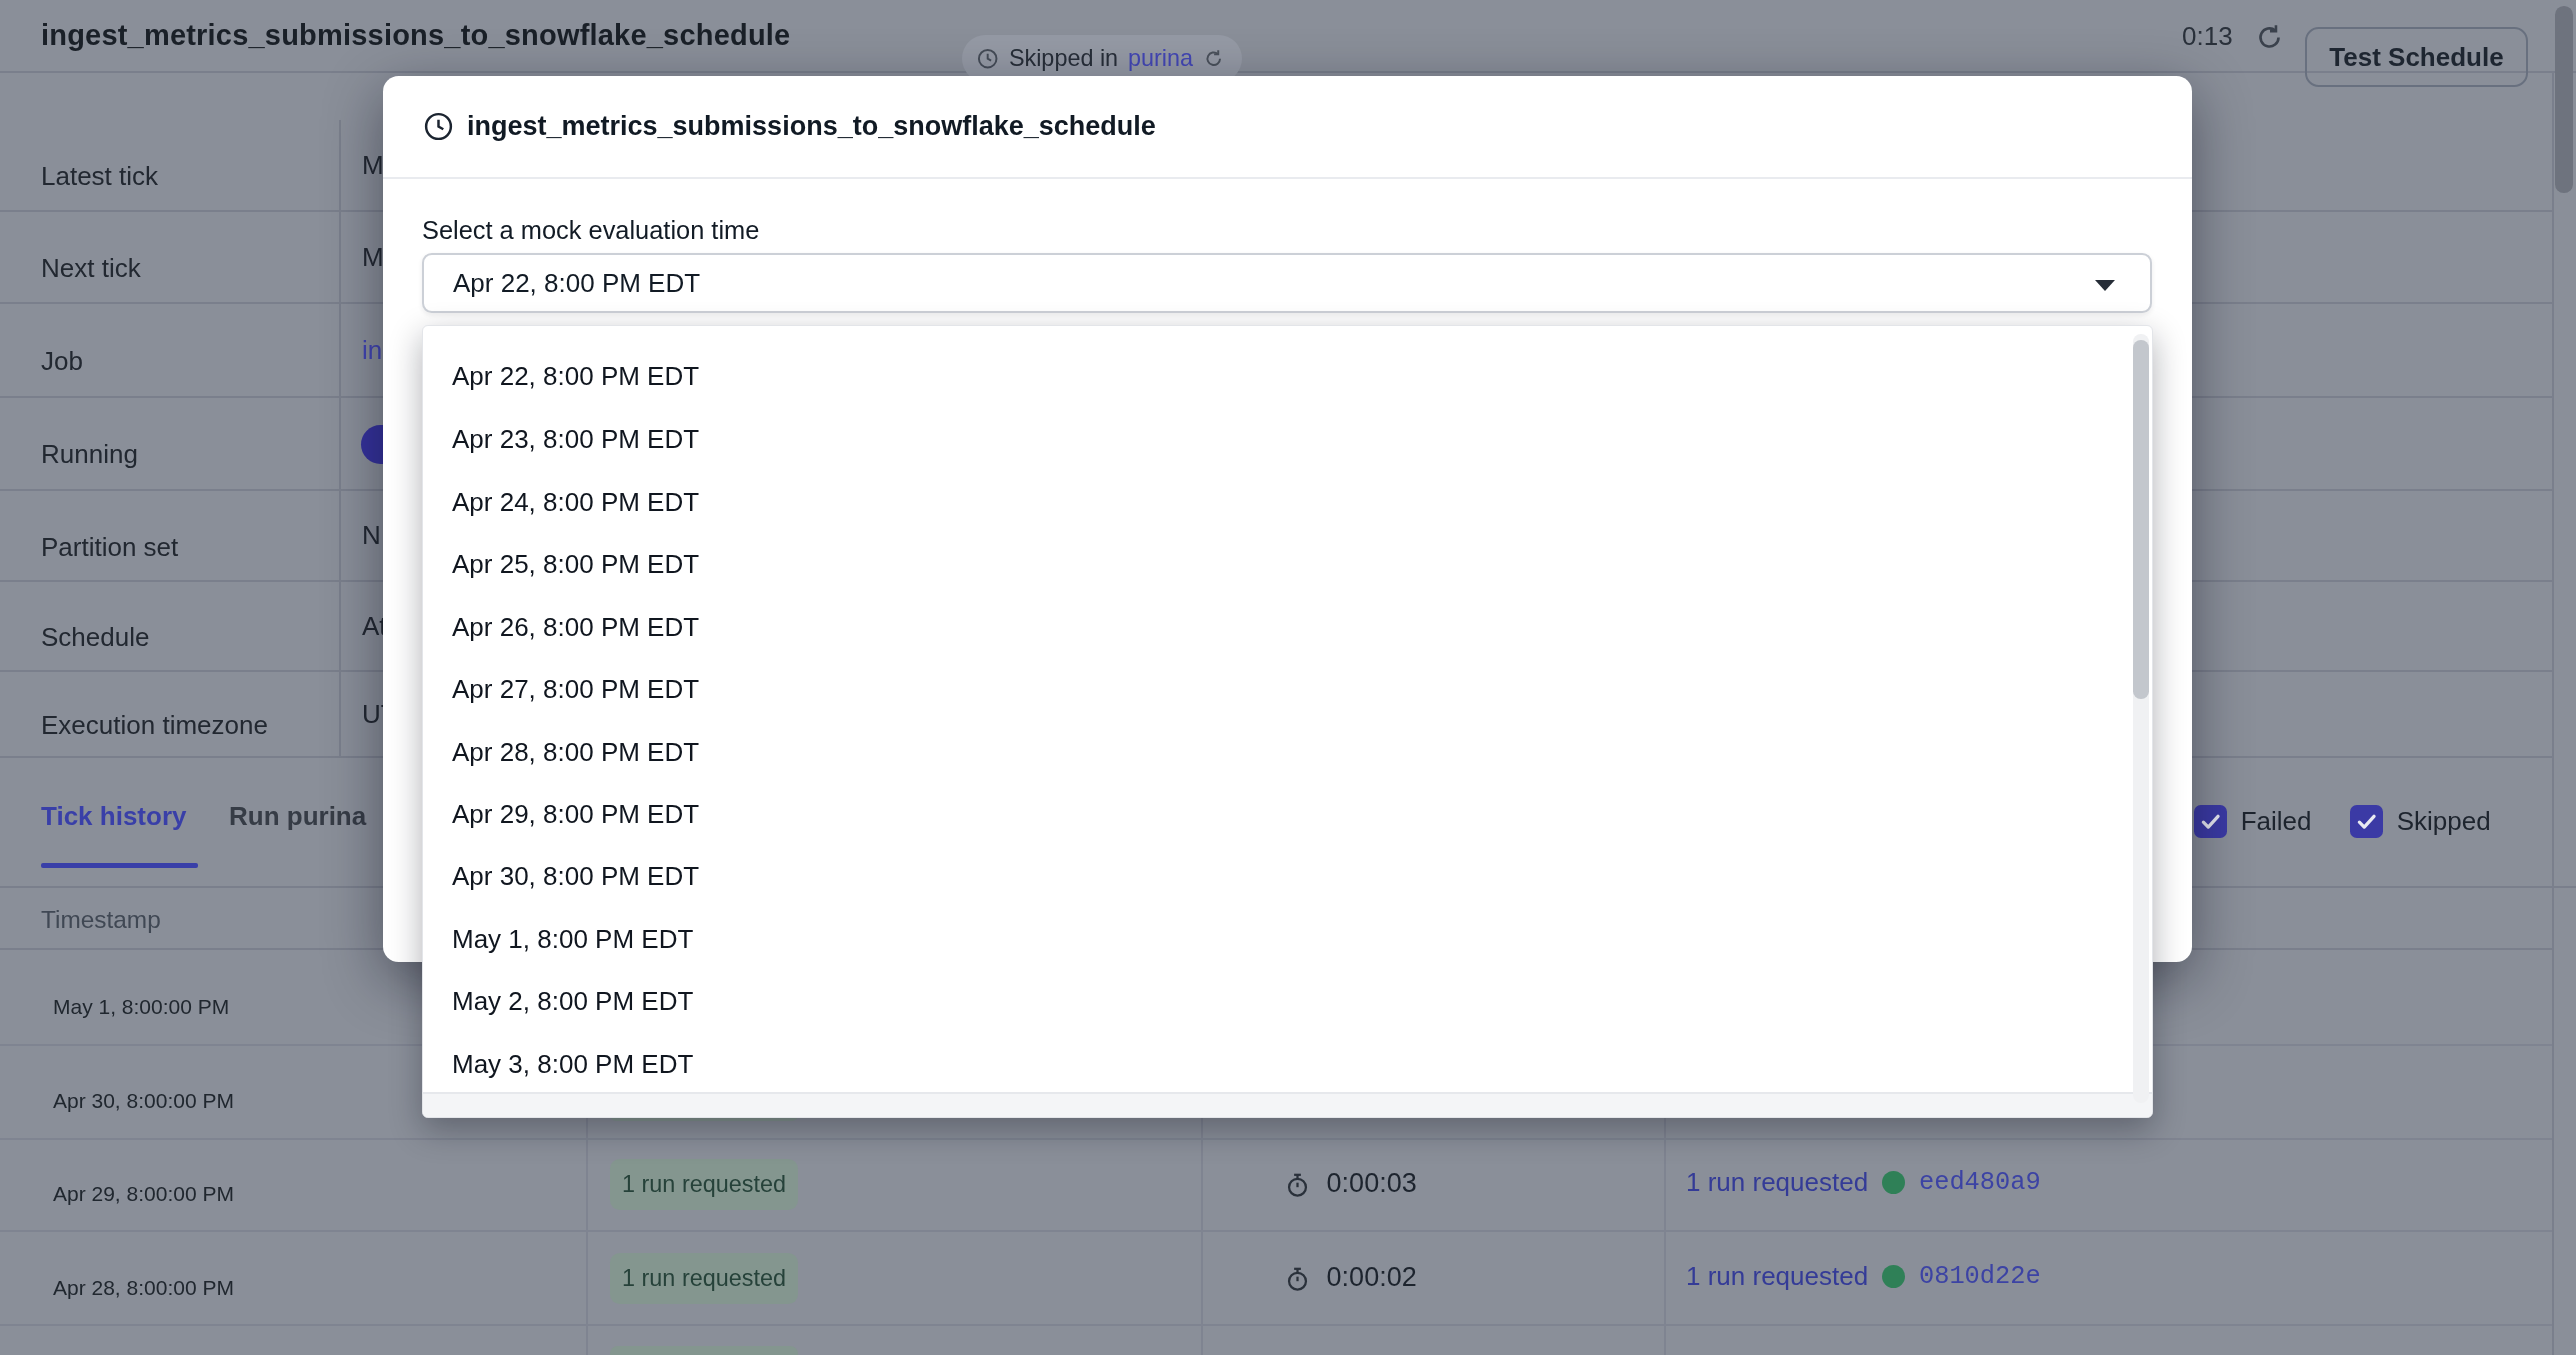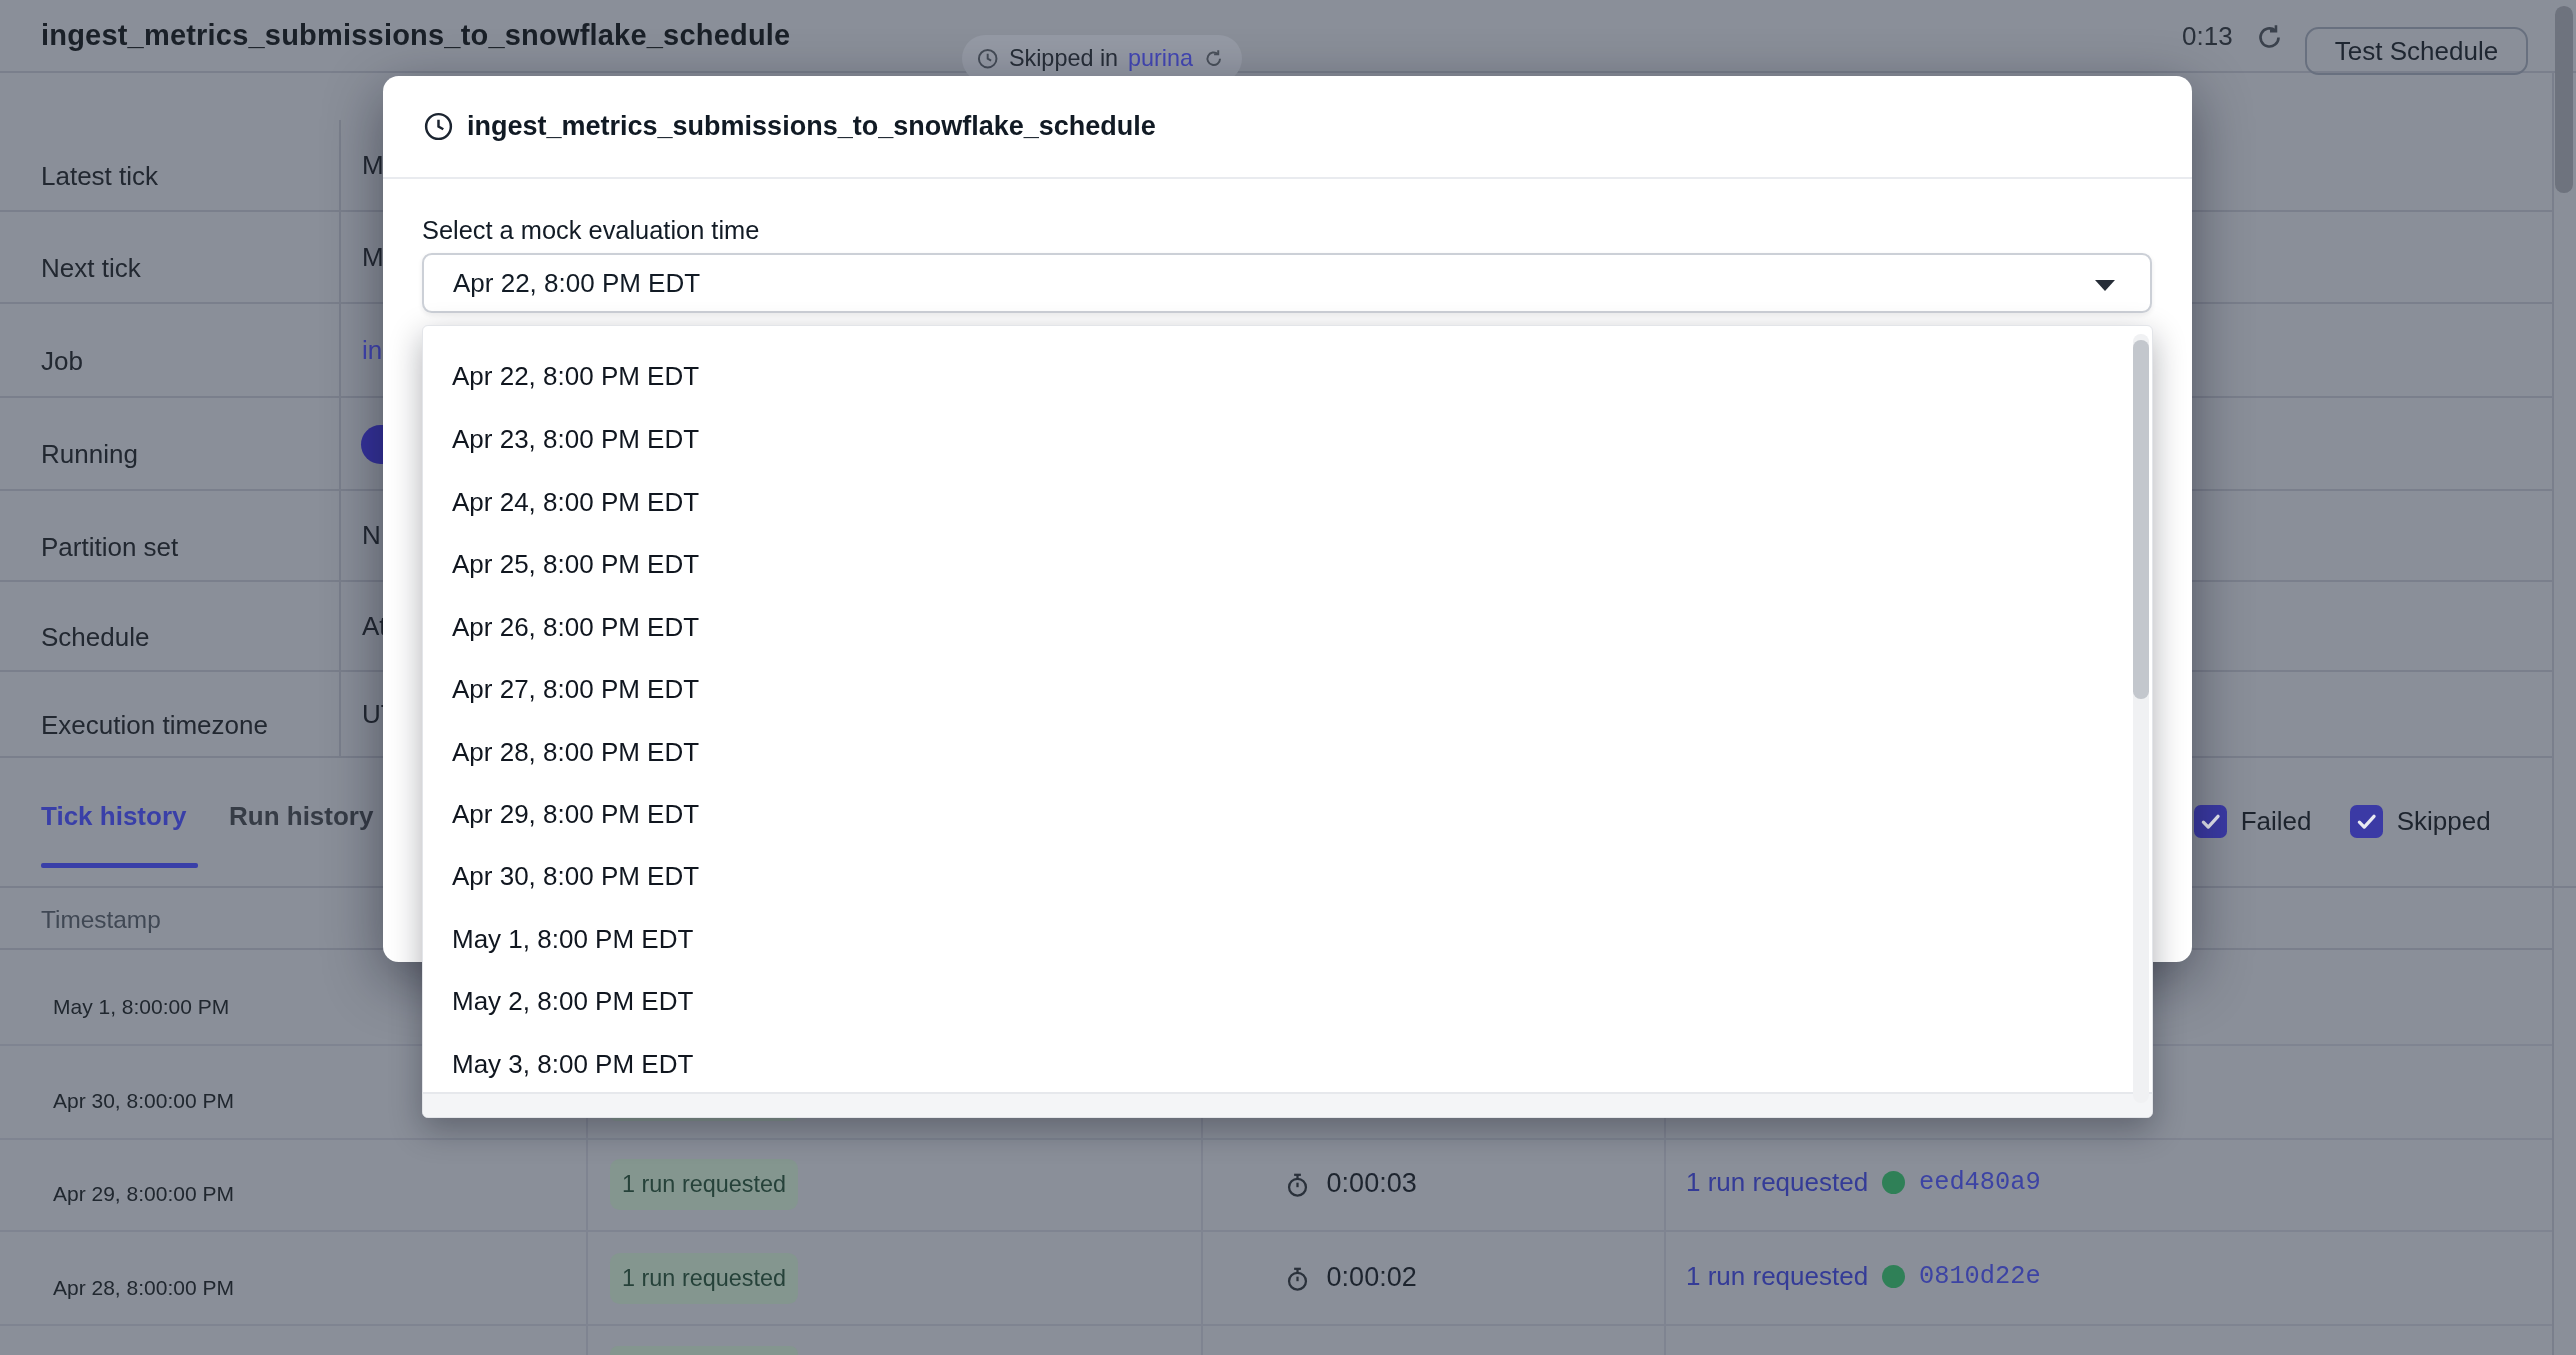--- a/index.html
+++ b/index.html
@@ -14,23 +14,23 @@
          border-bottom:2px solid #7a7f8c; display:flex; align-items:center; }
   .hdr-title { position:absolute; left:41px; font-size:29px; font-weight:700; color:#1a2028; letter-spacing:0.2px; }
   .chip { position:absolute; left:962px; top:35px; height:47px; padding:0 17.6px 0 13.7px;
           background:#959aa5; border-radius:23.4px; display:flex; align-items:center; gap:9.8px;
           font-size:23.4px; color:#272e38; }
   .chip .loc { color:#4347b4; }
   .icon { display:inline-flex; align-items:center; justify-content:center; }
   .countdown { position:absolute; left:2182px; top:0; height:73px; display:flex; align-items:center;
                font-size:26px; color:#2a313b; }
   .hdr-refresh { position:absolute; left:2254px; top:21.5px; color:#3a414c; }
-  .btn-test { position:absolute; left:2305px; top:27px; width:223px; height:48px;
+  .btn-test { position:absolute; left:2305px; top:27px; width:223px; height:60px;
               border:2px solid #68707f; border-radius:13.7px; background:transparent;
-              font-size:26px; color:#1e2631; font-family:inherit; font-weight:400; }
+              font-size:26px; color:#1e2631; font-family:inherit; font-weight:700; }
   
   .drow { position:absolute; left:0; width:2552px; border-bottom:2px solid #7a7f8c; display:flex; align-items:center; }
   .drow .lbl { position:absolute; left:41px; font-size:26px; color:#222831;margin-top:23px; }
   .drow .val { position:absolute; left:362px; font-size:26px; color:#222831; }
   .val.link { color:#4145b2; }
   .vdiv-details { position:absolute; left:339px; top:120px; width:2px; height:638px; background:#7a7f8c; }
   .toggle-sliver { position:absolute; left:361px; top:425px; width:45px; height:39px;
                    border-radius:19.5px; background:#35329c; }
   
   .tab { position:absolute; top:801px; font-size:26px; font-weight:600; }
@@ -147,21 +147,21 @@
   <div class="drow" style="top:582px;height:90px">
     <span class="lbl">Schedule</span>
     <span class="val">At</span>
   </div>
   <div class="drow" style="top:672px;height:86px">
     <span class="lbl">Execution timezone</span>
     <span class="val">UT</span>
   </div>
 
   <div class="tab active" style="left:41px">Tick history</div>
-  <div class="tab inactive" style="left:229px">Run history</div>
+  <div class="tab inactive" style="left:229px">Run purina</div>
   <div class="tab-underline"></div>
   <div class="tabs-border"></div>
 
   <div class="filter" style="left:2194px">
     <span class="cbx">
       <span class="icon">
         <svg width="23.4" height="23.4" viewBox="0 0 24 24" fill="none" stroke="#e8e9f2" stroke-width="3.4" stroke-linecap="round" stroke-linejoin="round">
             <path d="M4.5 12.5l5 5L19.5 6.5"></path>
           </svg>
       </span>

